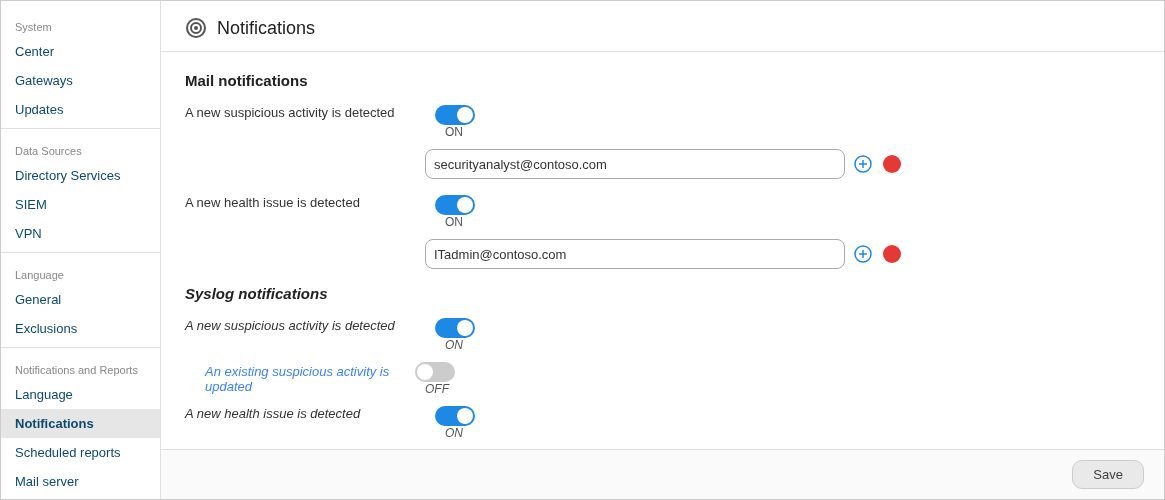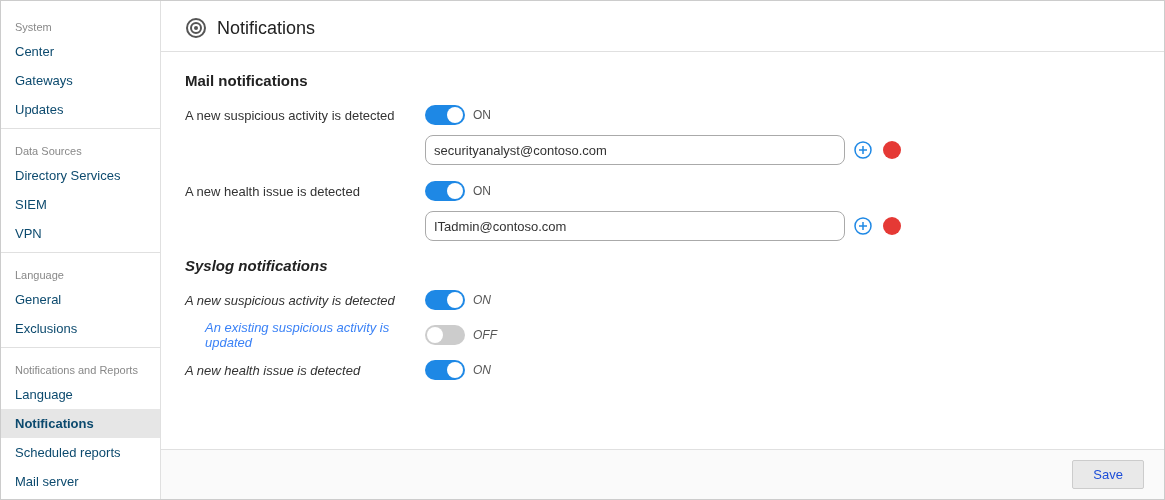--- a/index.html
+++ b/index.html
@@ -78,34 +78,35 @@
       padding: 20px 24px;
     }
     .section-title {
       font-size: 15px;
       font-weight: 600;
       color: #222;
       margin-bottom: 16px;
     }
     .notification-row {
       display: flex;
-      align-items: center;
+      align-items: flex-start;
       margin-bottom: 10px;
       flex-wrap: nowrap;
+      gap: 20px;
     }
     .notification-label {
       font-size: 13px;
       color: #333;
       width: 230px;
       min-width: 230px;
     }
     .toggle-container {
       display: flex;
       align-items: center;
-      margin-left: 10px;
+      flex-direction: column;
     }
     .toggle {
       position: relative;
       display: inline-block;
       width: 40px;
       height: 20px;
       margin-right: 8px;
     }
     .toggle-slider {
       position: absolute;
@@ -198,23 +199,23 @@
       justify-content: flex-end;
       align-items: center;
       padding: 10px 20px;
       border-top: 1px solid #e0e0e0;
       background: #fafafa;
     }
     .save-btn {
       padding: 6px 20px;
       background: #e9e9e9;
       border: 1px solid #ccc;
-      border-radius: 2px;
-      font-size: 13px;
-      color: #1d4ed8;
+      border-radius: 10px;
+      font-size: 13px;
+      color: #404040;
       cursor: pointer;
     }
     .divider {
       border: none;
       border-top: 1px solid #e0e0e0;
       margin: 4px 0;
     }
   </style>
 </head>
 <body>

